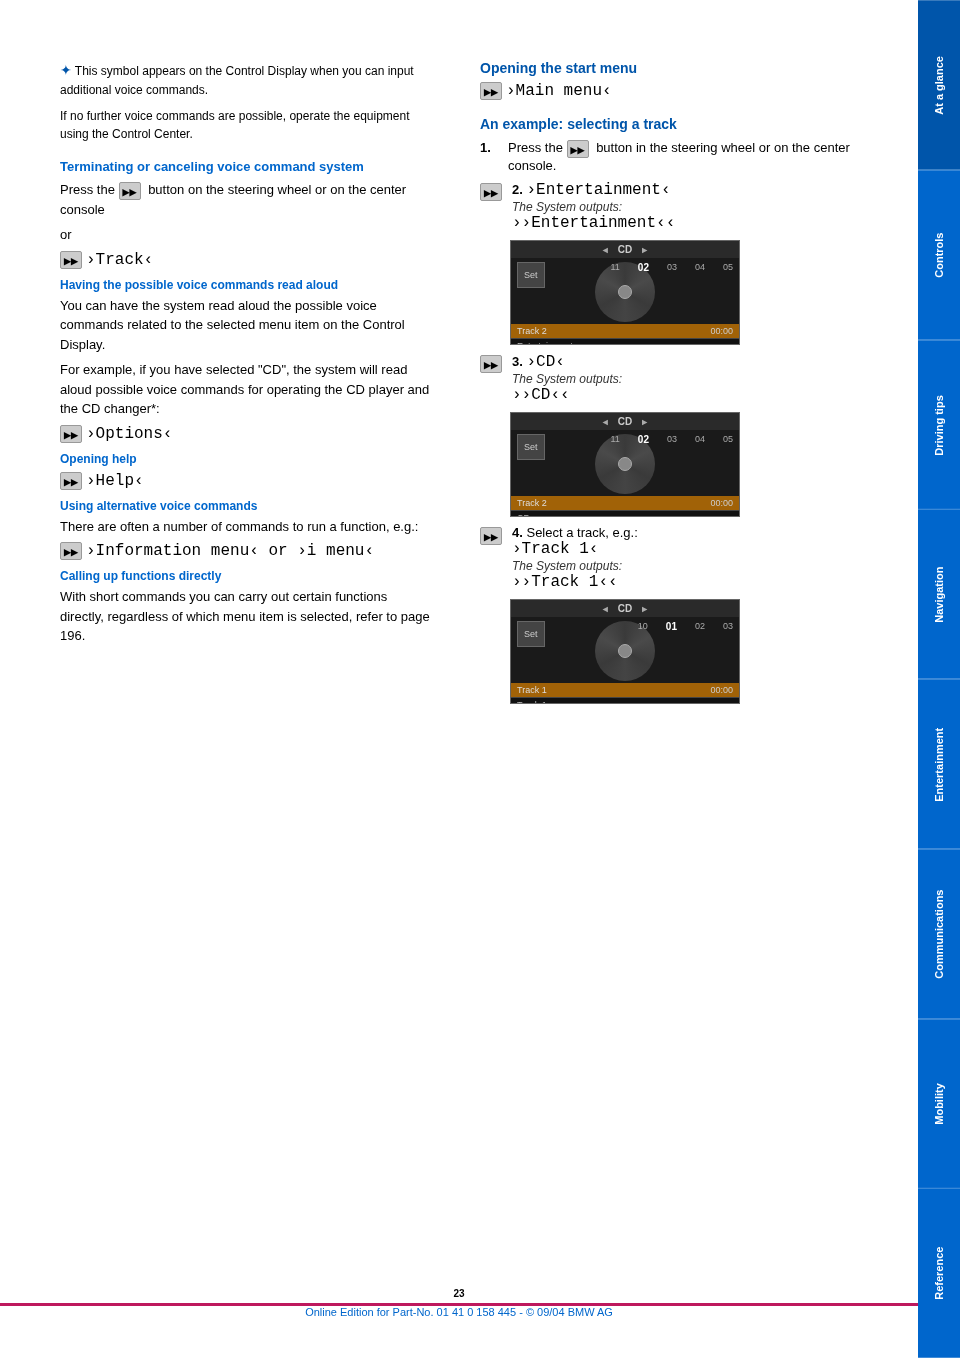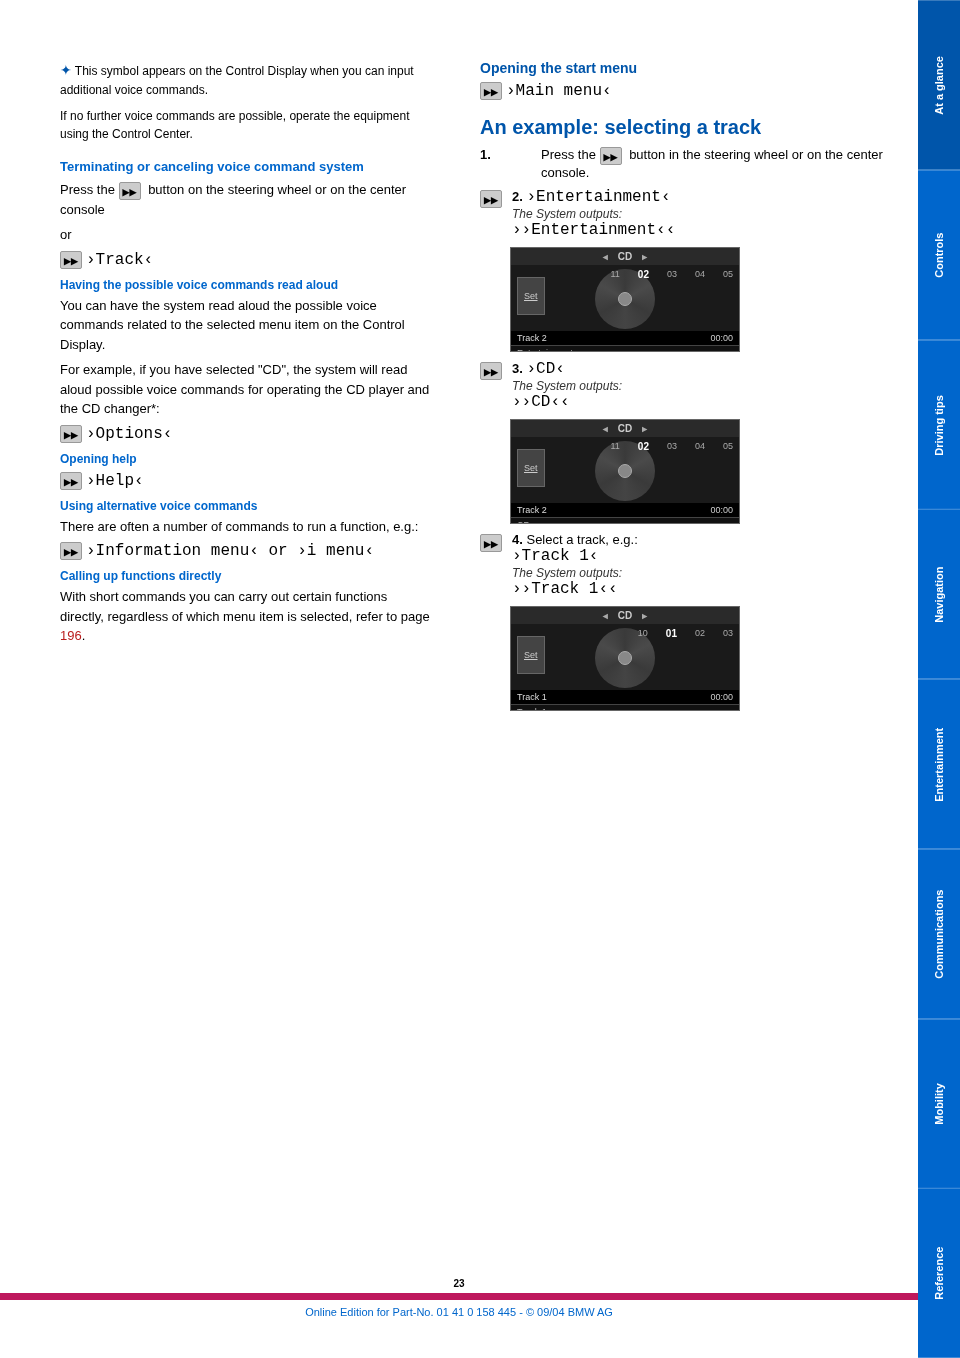--- a/index.html
+++ b/index.html
@@ -138,21 +138,20 @@
     }
 
     .step-num {
       font-weight: bold;
       font-size: 13px;
       min-width: 20px;
     }
 
     .step-content {
       flex: 1;
-      margin-left: 33px;
     }
 
     .system-output {
       font-style: italic;
       font-size: 12px;
       color: #333;
     }
 
     .page-num {
       font-size: 10px;
@@ -190,27 +189,26 @@
     .cd-top-label {
       color: #ccc;
       font-size: 10px;
       font-weight: bold;
     }
 
     .set-button {
       background: #444;
       color: #ccc;
       font-size: 9px;
-      padding: 13px 6px;
+      padding: 7px 6px;
       border: 1px solid #666;
       cursor: pointer;
       position: absolute;
       left: 6px;
-      top: 12px;
-      text-decoration: underline;
+      top: 4px;
     }
 
     .disc-visual {
       width: 60px;
       height: 60px;
       border-radius: 50%;
       background: conic-gradient(#3a3a3a 0deg, #4a4a4a 60deg, #3a3a3a 120deg, #444 180deg, #3a3a3a 240deg, #4a4a4a 300deg, #3a3a3a 360deg);
       margin: 0 auto;
       display: flex;
       align-items: center;
@@ -220,21 +218,21 @@
 
     .disc-center {
       width: 14px;
       height: 14px;
       border-radius: 50%;
       background: #888;
       border: 1px solid #aaa;
     }
 
     .track-bar {
-      background: #000000;
+      background: #a16207;
       color: #ccc;
       font-size: 9px;
       display: flex;
       justify-content: space-between;
       padding: 2px 6px;
       position: absolute;
       bottom: 0;
       left: 0;
       right: 0;
     }
@@ -326,38 +324,38 @@
         <p>There are often a number of commands to run a function, e.g.:</p>
         <div class="command-line">
           <span class="voice-icon">▶▶</span>
           <span class="command-text">›Information menu‹ or ›i menu‹</span>
         </div>
       </div>
 
       <div>
         <div class="subsection-title">Calling up functions directly</div>
         <p>
-          With short commands you can carry out certain functions directly, regardless of which menu item is selected, refer to page <span style="color:#b91c1c;">196</span>.
+          With short commands you can carry out certain functions directly, regardless of which menu item is selected, refer to page <span style="color:#000000;">196</span>.
         </p>
       </div>
 
     </div>
 
     <div class="right-col">
 
       <div class="right-col-section">
         <div class="section-title-blue">Opening the start menu</div>
         <div class="command-line">
           <span class="voice-icon">▶▶</span>
           <span class="command-text">›Main menu‹</span>
         </div>
       </div>
 
       <div class="right-col-section">
-        <div class="section-title" style="color:#0055aa; font-size:20px; margin-bottom:8px;">An example: selecting a track</div>
+        <div class="section-title" style="color:#0055aa; font-size:14px; margin-bottom:8px;">An example: selecting a track</div>
 
         <div class="step-row">
           <div class="step-num">1.</div>
           <div class="step-content">
             Press the <span class="voice-icon">▶▶</span> button in the steering wheel or on the center console.
           </div>
         </div>
 
         <div style="display:flex; gap:6px; margin-top:8px; align-items:flex-start;">
           <span class="voice-icon" style="margin-top:2px;">▶▶</span>
@@ -486,16 +484,16 @@
     <div class="sidebar-tab">Driving tips</div>
     <div class="sidebar-tab">Navigation</div>
     <div class="sidebar-tab">Entertainment</div>
     <div class="sidebar-tab">Communications</div>
     <div class="sidebar-tab">Mobility</div>
     <div class="sidebar-tab">Reference</div>
   </div>
 
   <div style="position:absolute; bottom:40px; left:0; right:42px; text-align:center;">
     <div class="page-num">23</div>
-    <div style="border-top: 7px solid #be185d; padding-top:6px; font-size:11px; color:#0066cc;">Online Edition for Part-No. 01 41 0 158 445 - © 09/04 BMW AG</div>
+    <div style="border-top: 3px solid #be185d; font-size:11px; color:#0066cc;">Online Edition for Part-No. 01 41 0 158 445 - © 09/04 BMW AG</div>
   </div>
 
 </div>
 
 </body></html>

